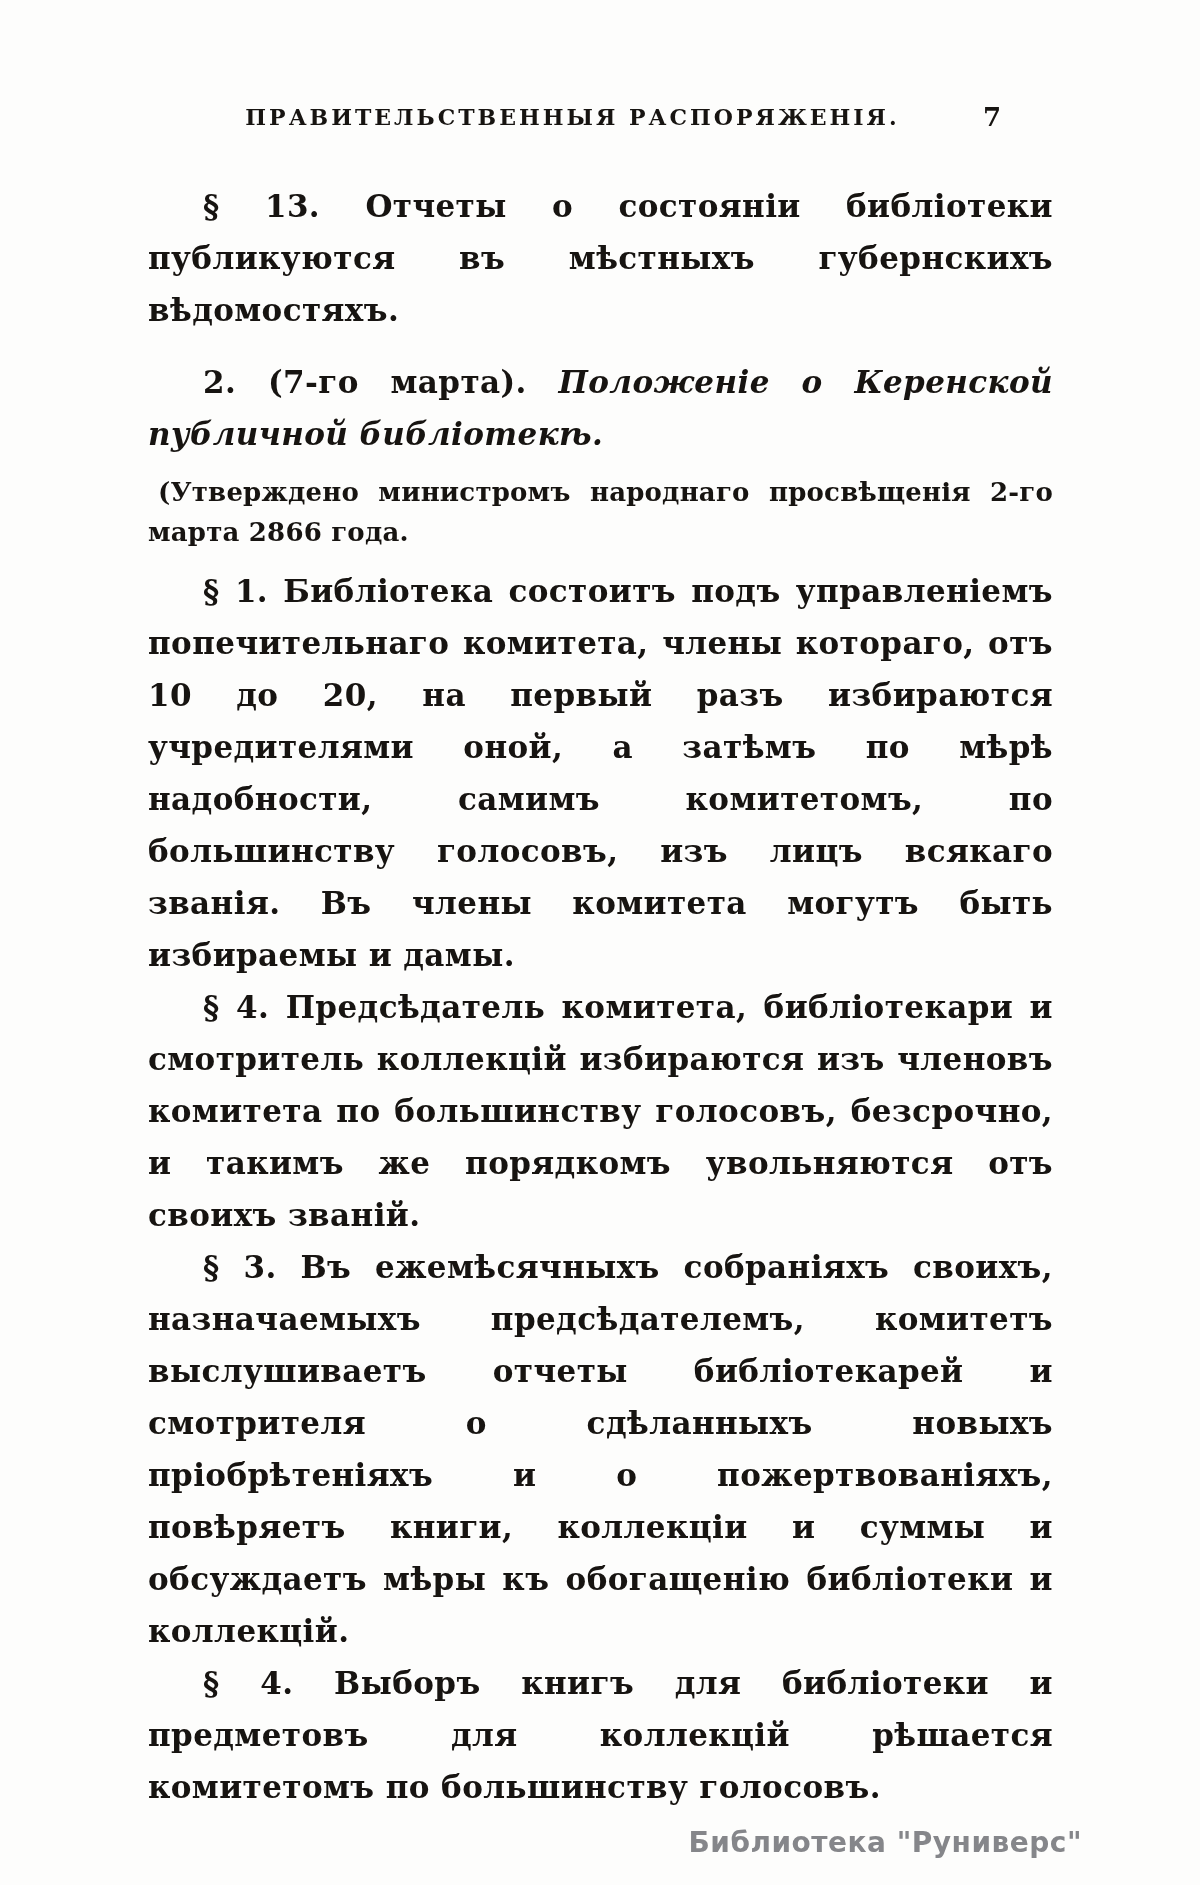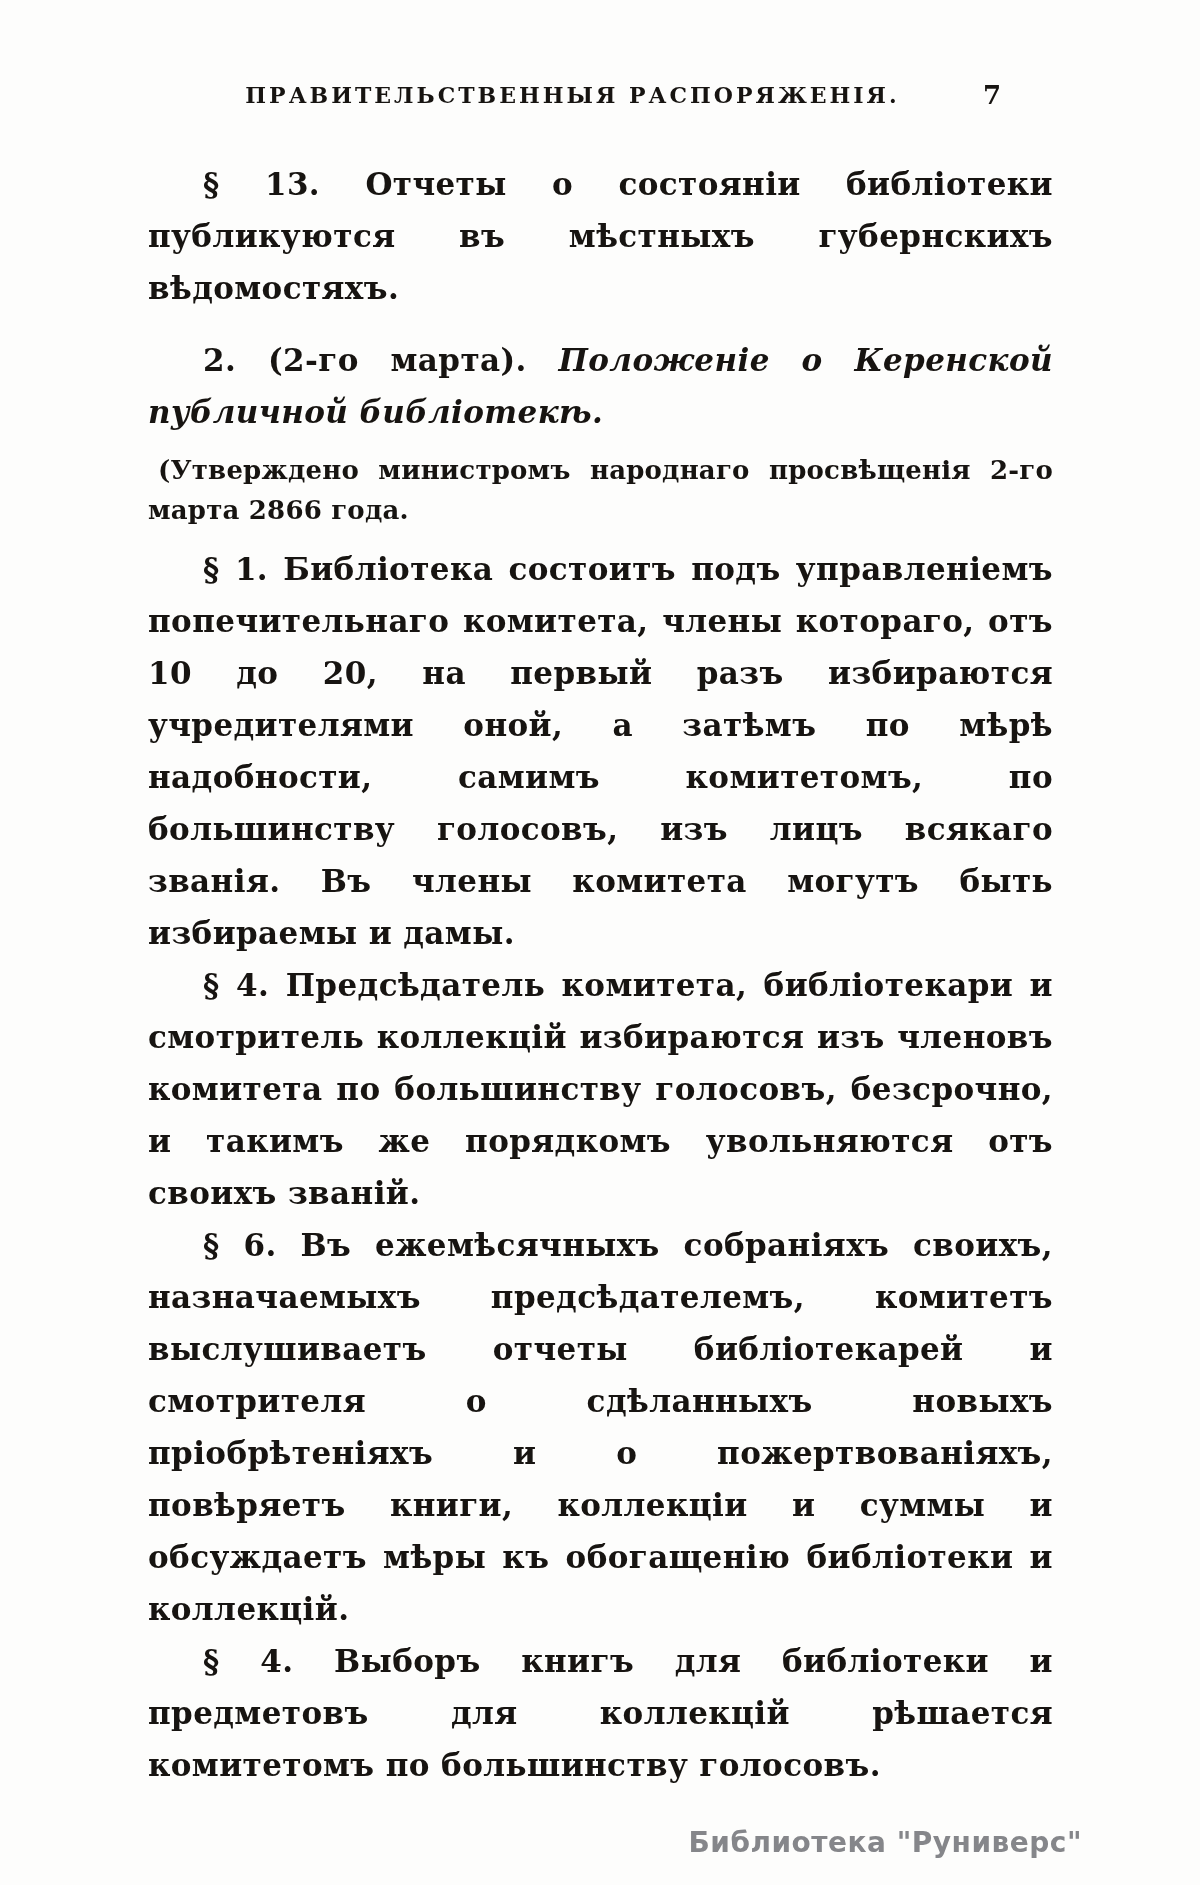--- a/index.html
+++ b/index.html
@@ -8,21 +8,21 @@
     background: #ffffff;
   }
   .page {
     position: relative;
     width: 1200px;
     height: 1885px;
     margin: 0 auto;
     background: #fdfdfc;
     overflow: hidden;
     box-sizing: border-box;
-    padding-top: 80px;
+    padding-top: 102px;
     color: #171411;
     font-family: "DejaVu Serif", "Liberation Serif", serif;
   }
   .text-block {
     padding: 0 147px 0 148px;
     font-size: 31px;
     line-height: 52px;
     font-weight: bold;
     text-align: justify;
     letter-spacing: 0.4px;
@@ -84,28 +84,28 @@
 <div class="page">
   <div class="text-block">
 
     <div class="running-head">
       <span class="head-title">ПРАВИТЕЛЬСТВЕННЫЯ РАСПОРЯЖЕНІЯ.</span>
       <span class="page-number">7</span>
     </div>
 
     <p>§ 13. Отчеты о состояніи библіотеки публикуются въ мѣстныхъ губернскихъ вѣдомостяхъ.</p>
 
-    <p class="entry-heading"><span>2. (2-го марта). </span><span class="entry-title">Положеніе о Керенской публичной библіотекѣ.</span></p>
+    <p class="entry-heading"><span>2. (7-го марта). </span><span class="entry-title">Положеніе о Керенской публичной библіотекѣ.</span></p>
 
     <p class="approval-note">(Утверждено министромъ народнаго просвѣщенія 2-го марта 2866 года.</p>
 
     <p class="section-first">§ 1. Библіотека состоитъ подъ управленіемъ попечительнаго комитета, члены котораго, отъ 10 до 20, на первый разъ избираются учредителями оной, а затѣмъ по мѣрѣ надобности, самимъ комитетомъ, по большинству голосовъ, изъ лицъ всякаго званія. Въ члены комитета могутъ быть избираемы и дамы.</p>
 
     <p>§ 4. Предсѣдатель комитета, библіотекари и смотритель коллекцій избираются изъ членовъ комитета по большинству голосовъ, безсрочно, и такимъ же порядкомъ увольняются отъ своихъ званій.</p>
 
-    <p>§ 6. Въ ежемѣсячныхъ собраніяхъ своихъ, назначаемыхъ предсѣдателемъ, комитетъ выслушиваетъ отчеты библіотекарей и смотрителя о сдѣланныхъ новыхъ пріобрѣтеніяхъ и о пожертвованіяхъ, повѣряетъ книги, коллекціи и суммы и обсуждаетъ мѣры къ обогащенію библіотеки и коллекцій.</p>
+    <p>§ 3. Въ ежемѣсячныхъ собраніяхъ своихъ, назначаемыхъ предсѣдателемъ, комитетъ выслушиваетъ отчеты библіотекарей и смотрителя о сдѣланныхъ новыхъ пріобрѣтеніяхъ и о пожертвованіяхъ, повѣряетъ книги, коллекціи и суммы и обсуждаетъ мѣры къ обогащенію библіотеки и коллекцій.</p>
 
     <p>§ 4. Выборъ книгъ для библіотеки и предметовъ для коллекцій рѣшается комитетомъ по большинству голосовъ.</p>
 
   </div>
 
   <div class="watermark">Библиотека "Руниверс"</div>
 </div>
 
 </body></html>

